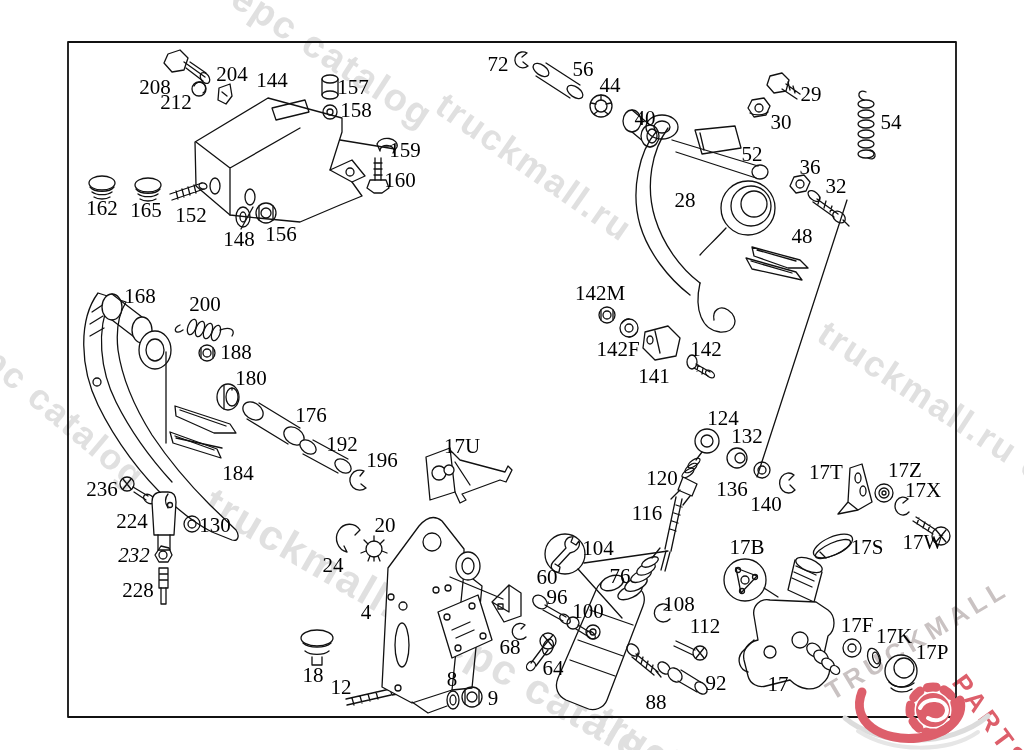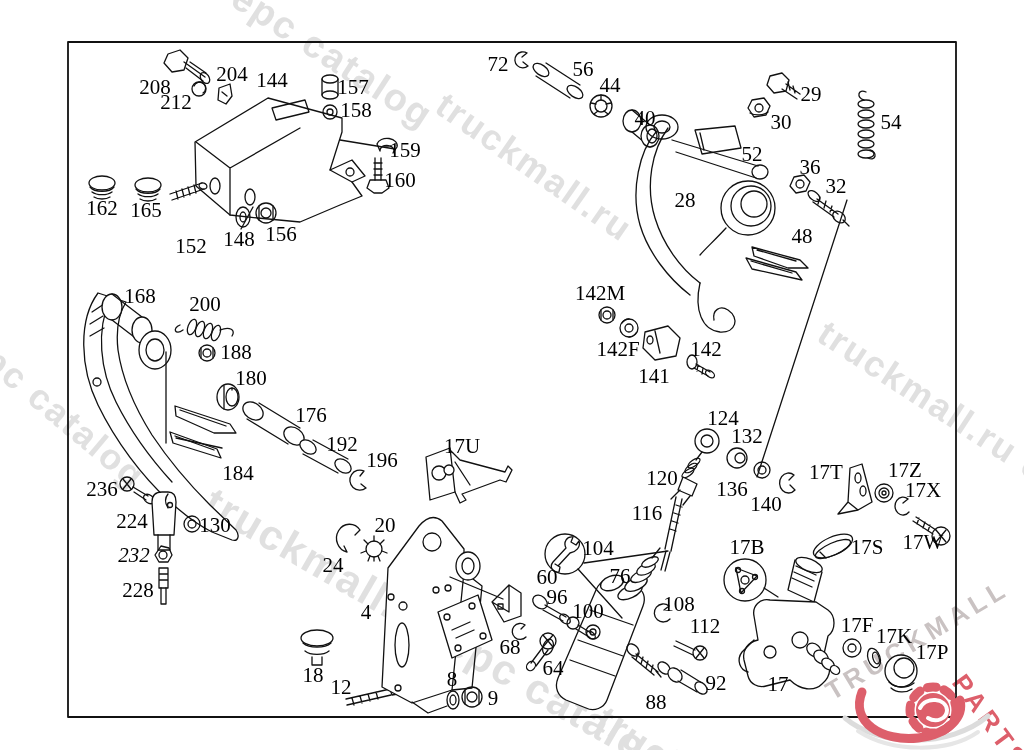--- a/index.html
+++ b/index.html
@@ -473,21 +473,21 @@
       <div class="part-label" style="left: 155px; top: 87px;">208</div>
       <div class="part-label" style="left: 176px; top: 102px;">212</div>
       <div class="part-label" style="left: 232px; top: 74px;">204</div>
       <div class="part-label" style="left: 272px; top: 80px;">144</div>
       <div class="part-label" style="left: 353px; top: 87px;">157</div>
       <div class="part-label" style="left: 356px; top: 110px;">158</div>
       <div class="part-label" style="left: 405px; top: 150px;">159</div>
       <div class="part-label" style="left: 400px; top: 180px;">160</div>
       <div class="part-label" style="left: 102px; top: 208px;">162</div>
       <div class="part-label" style="left: 146px; top: 210px;">165</div>
-      <div class="part-label" style="left: 191px; top: 215px; margin-top: 31px;">152</div>
+      <div class="part-label" style="left: 191px; top: 215px;">152</div>
       <div class="part-label" style="left: 239px; top: 239px;">148</div>
       <div class="part-label" style="left: 281px; top: 234px;">156</div>
       <div class="part-label" style="left: 140px; top: 296px;">168</div>
       <div class="part-label" style="left: 205px; top: 304px;">200</div>
       <div class="part-label" style="left: 236px; top: 352px;">188</div>
       <div class="part-label" style="left: 251px; top: 378px;">180</div>
       <div class="part-label" style="left: 311px; top: 415px;">176</div>
       <div class="part-label" style="left: 238px; top: 449px; margin-top: 24px;">184</div>
       <div class="part-label" style="left: 342px; top: 444px;">192</div>
       <div class="part-label" style="left: 382px; top: 460px;">196</div>

